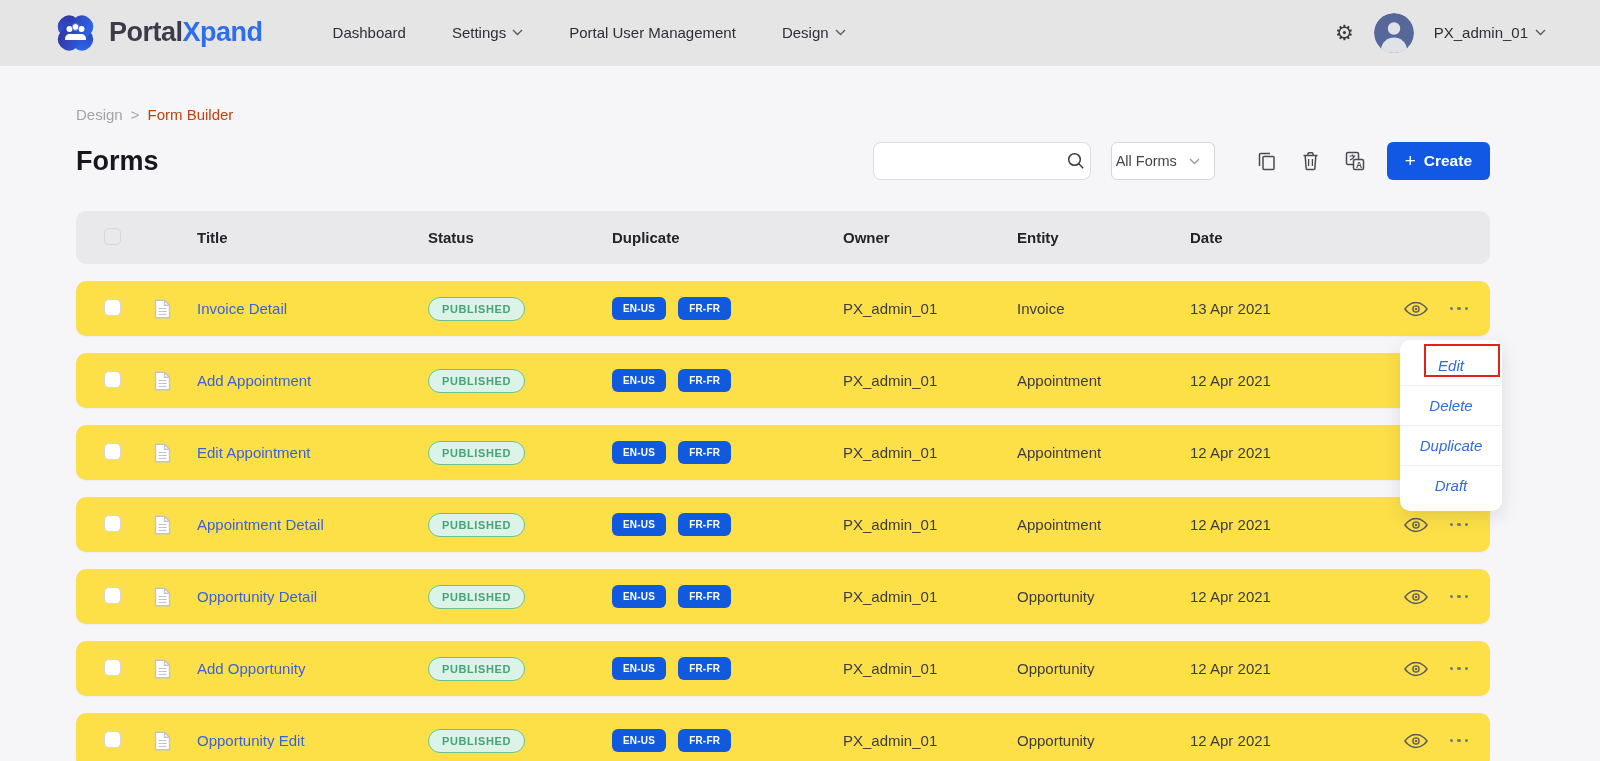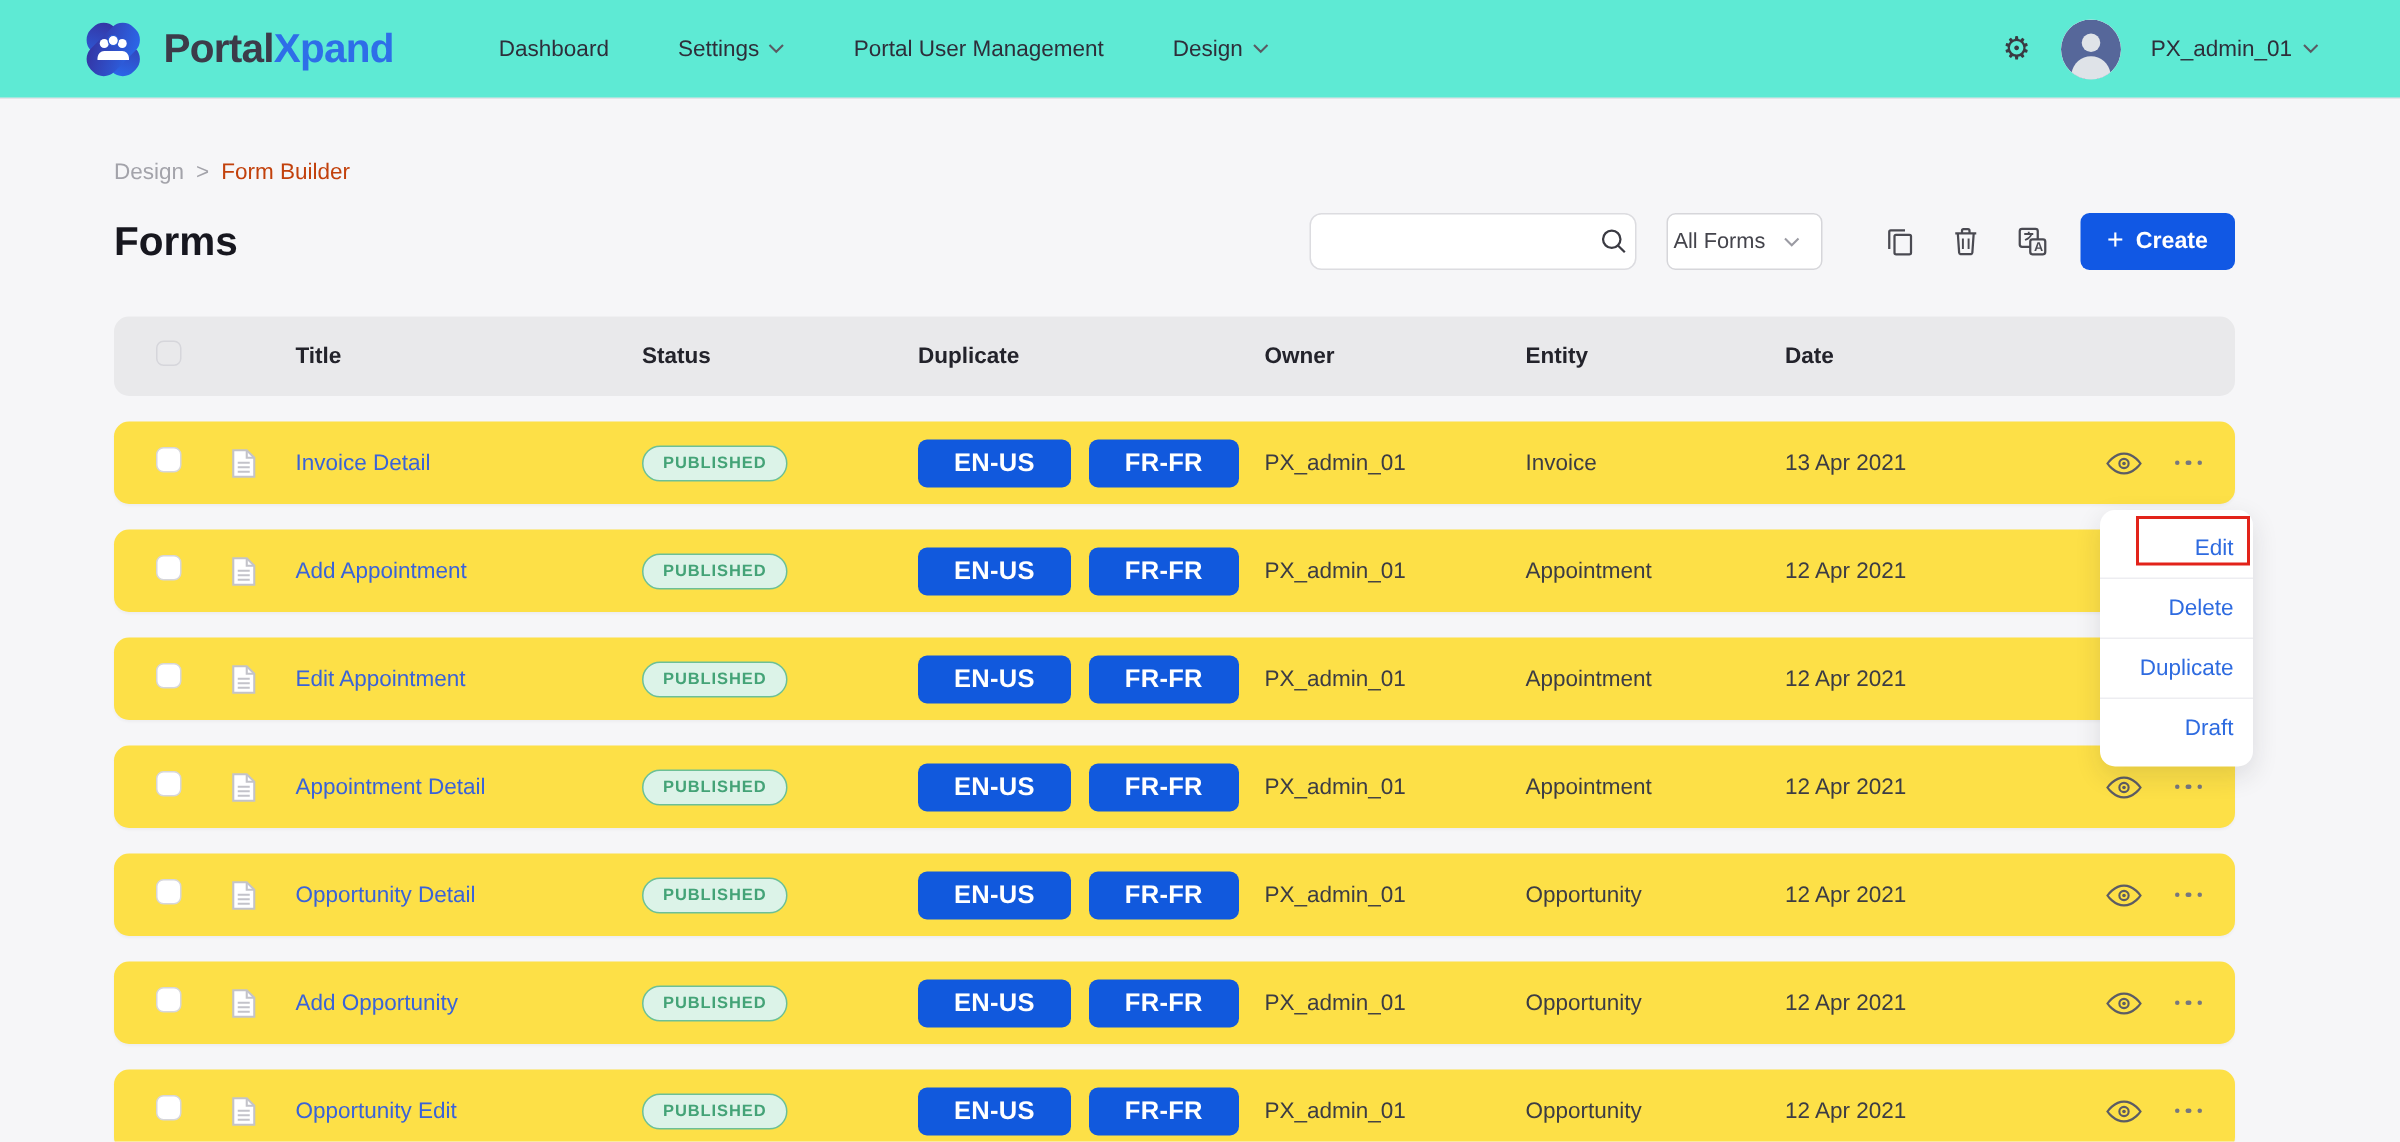--- a/index.html
+++ b/index.html
@@ -3,21 +3,21 @@
 <meta charset="utf-8">
 <style>
   * { box-sizing: border-box; margin: 0; padding: 0; }
   html,body { width:1600px; height:761px; overflow:hidden; }
   body {
     font-family: "Liberation Sans", "DejaVu Sans", sans-serif;
     background:#f6f6f8; position:relative; color:#3c3c44;
   }
   
   .topnav {
-    height:66px; background:#5eead4; border-bottom:1px solid #e4e4e8;
+    height:66px; background:#e5e5e5; border-bottom:1px solid #e4e4e8;
     display:flex; align-items:center; padding:0 54px 0 52px;
   }
   .logo { display:flex; align-items:center; gap:10px; cursor:pointer; }
   .logo-text { font-size:27px; font-weight:700; letter-spacing:-0.5px; }
   .logo-text .p1 { color:#3c3b49; }
   .logo-text .p2 { color:#2e6ee8; }
   .nav-items { display:flex; align-items:center; gap:46px; margin-left:70px; }
   .nav-item { font-size:15px; color:#2e2e3a; cursor:pointer; display:flex; align-items:center; gap:6px; }
   .nav-right { margin-left:auto; display:flex; align-items:center; gap:20px; }
   .gear { font-size:21px; color:#3a3a42; cursor:pointer; line-height:1; }
@@ -66,35 +66,35 @@
     width:17px; height:17px; border:1.5px solid #d6d6db; border-radius:5px; background:#fff;
     display:inline-block; cursor:pointer;
   }
   .title-link { color:#3a63d8; text-decoration:none; cursor:pointer; }
   .badge-pub {
     display:inline-block; font-size:11px; font-weight:700; letter-spacing:0.6px; color:#44a377;
     background:#dcf3e8; border:1px solid #6cc096; border-radius:14px; padding:5px 13px;
   }
   .langs { display:flex; gap:12px; }
   .badge-lang {
-    display:inline-block; font-size:17px; font-weight:700; color:#fff; background:#1159dd;
-    border-radius:6px; padding:6px 24px; letter-spacing:0.2px;
+    display:inline-block; font-size:10px; font-weight:700; color:#fff; background:#1159dd;
+    border-radius:6px; padding:6px 11px; letter-spacing:0.2px;
   }
   .cell { color:#3c3c44; }
   .actions { display:flex; align-items:center; justify-content:flex-end; gap:22px; padding-right:22px; }
   .eye { cursor:pointer; display:flex; }
   .dots { display:flex; gap:4px; cursor:pointer; padding:4px 0; }
   .dots i { width:3.5px; height:3.5px; border-radius:50%; background:#77777e; }
   
   .ctx-menu {
     position:absolute; left:1400px; top:340px; width:102px; background:#fff; border-radius:10px;
     box-shadow:0 6px 18px rgba(30,30,40,0.12); padding:6px 0; z-index:50;
   }
   .ctx-item {
-    display:block; text-align:right; padding:11px 13px; font-size:15px; color:#2e6be0; cursor:pointer;
+    display:block; text-align:center; padding:11px 13px; font-size:15px; color:#2e6be0; cursor:pointer;font-style:italic;
   }
   .ctx-div { height:1px; background:#ededf1; }
   .annotation {
     position:absolute; left:1424px; top:344px; width:76px; height:33px;
     border:2px solid #e2231a; z-index:60; pointer-events:none;
   }
   svg { display:block; }
 </style>
 </head>
 <body>

